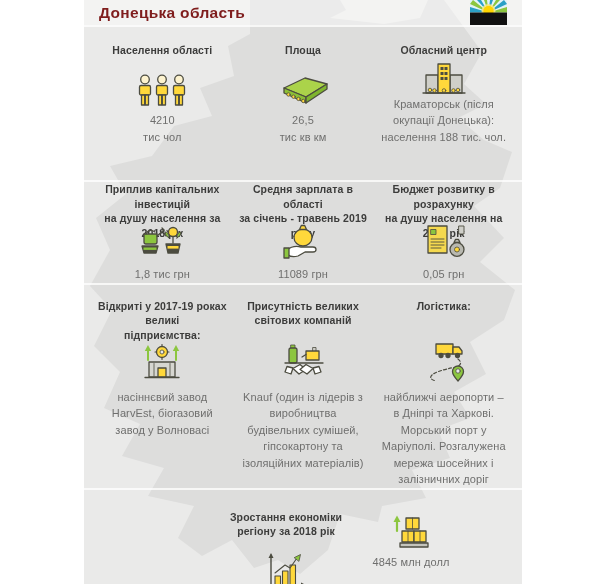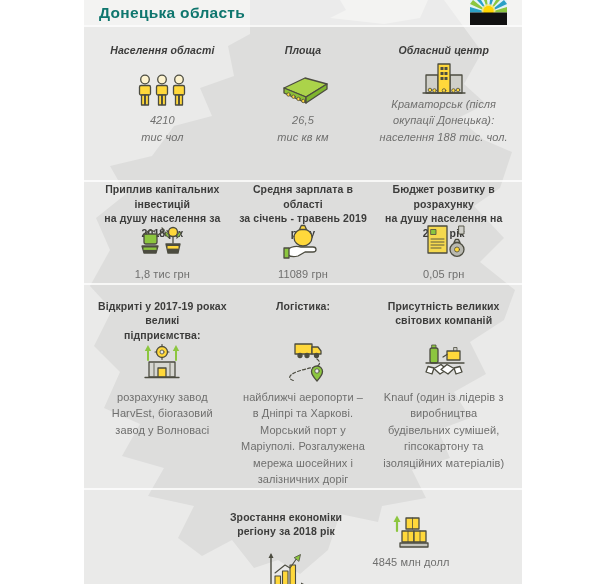--- a/index.html
+++ b/index.html
@@ -11,27 +11,27 @@
   .card{
     position:absolute;left:84px;top:0;width:438px;height:584px;
     background:#eaeae9;overflow:hidden;
   }
   .map-svg{position:absolute;left:0;top:0;}
   .content{position:relative;z-index:1;display:flex;flex-direction:column;height:584px;}
   .title-band{
     box-sizing:border-box;height:41px;background:rgba(255,255,255,0.42);
     display:flex;align-items:center;padding:0 15px;
   }
-  .page-title{font-size:15.5px;font-weight:bold;color:#0f766e;letter-spacing:0.3px;}
+  .page-title{font-size:15.5px;font-weight:bold;color:#7f1d1d;letter-spacing:0.3px;}
   .flag{margin-left:auto;display:flex;}
   .sec{
     box-sizing:border-box;display:flex;padding-left:8px;padding-right:8px;
     border-top:2px solid rgba(255,255,255,0.75);
   }
-  .s1{height:120px;padding-top:16px;font-style:italic;}
+  .s1{height:120px;padding-top:16px;}
   .s2{height:126px;padding-top:0;margin-top:35px;}
   .s3{height:208px;padding-top:14px;}
   .s4{height:121px;padding-top:20px;justify-content:center;padding-left:94px;}
   .cell{flex:1;display:flex;flex-direction:column;align-items:center;text-align:center;min-width:0;}
   .s4 .cell{flex:0 0 130px;}
   .s4 .cell.c2{flex:0 0 120px;}
   .cell-label{
     font-weight:bold;font-size:10.5px;color:#3c3c3b;line-height:1.4;
     white-space:pre-line;letter-spacing:0.1px;
   }
@@ -230,44 +230,23 @@
             <line x1="25" y1="15.5" x2="25" y2="17.5" stroke-width="1.1"></line>
             <line x1="18" y1="10" x2="19.5" y2="10" stroke-width="1.1"></line>
             <line x1="30.5" y1="10" x2="32" y2="10" stroke-width="1.1"></line>
             <rect x="12" y="20" width="26" height="15" fill="#d6d6d0"></rect>
             <line x1="17" y1="21.5" x2="17" y2="34" stroke-width="0.8"></line>
             <line x1="33" y1="21.5" x2="33" y2="34" stroke-width="0.8"></line>
             <rect x="21" y="26" width="8" height="9" fill="#ffd83b"></rect>
             <line x1="8" y1="35.5" x2="42" y2="35.5"></line>
           </svg>
         </div>
-        <div class="cell-value">розрахунку завод
+        <div class="cell-value">насіннєвий завод
 HarvEst, біогазовий
 завод у Волновасі</div>
-      </div>
-      <div class="cell">
-        <div class="cell-label">Логістика:</div>
-        <div class="icon-box">
-          <svg class="ic" width="48" height="42" viewBox="0 0 48 42" fill="none" stroke="#4c4c40" stroke-width="1.3">
-            <rect x="16" y="3" width="17" height="10" fill="#ffd83b"></rect>
-            <path d="M33,6 h6 l3,4 v3 h-9 Z" fill="#ffd83b"></path>
-            <circle cx="21" cy="14.5" r="2" fill="#4c4c40"></circle>
-            <circle cx="28" cy="14.5" r="2" fill="#4c4c40"></circle>
-            <circle cx="37.5" cy="14.5" r="2" fill="#4c4c40"></circle>
-            <path d="M38,18 q6,5 -2,8 q-20,4 -24,8 q-4,4 4,6" stroke-width="1.2" stroke-dasharray="3,2.2"></path>
-            <path d="M38,40 q-5.5,-6 -5.5,-9.5 a5.5,5.5 0 1 1 11,0 q0,3.5 -5.5,9.5 Z" fill="#8cc63f"></path>
-            <circle cx="38" cy="30" r="2.2" fill="#eaeae9" stroke-width="0.8"></circle>
-          </svg>
-        </div>
-        <div class="cell-value">найближчі аеропорти –
-в Дніпрі та Харкові.
-Морський порт у
-Маріуполі. Розгалужена
-мережа шосейних і
-залізничних доріг</div>
       </div>
       <div class="cell">
         <div class="cell-label">Присутність великих
 світових компаній</div>
         <div class="icon-box">
           <svg class="ic" width="48" height="36" viewBox="0 0 48 36" fill="none" stroke="#4c4c40" stroke-width="1.3">
             <rect x="12" y="1" width="4" height="3.5" fill="#8cc63f" stroke-width="0.8"></rect>
             <rect x="10" y="4" width="8" height="15" rx="2" fill="#8cc63f"></rect>
             <rect x="34" y="3.5" width="3" height="4" fill="#cfcfc9" stroke-width="0.8"></rect>
             <rect x="27" y="7" width="13" height="9" fill="#ffd83b"></rect>
@@ -278,20 +257,41 @@
             <path d="M14,24.5 l7,-4 6,5 -7,4.5 Z" fill="#ffffff"></path>
             <path d="M34,24.5 l-7,-4 -6,5 7,4.5 Z" fill="#ffffff"></path>
           </svg>
         </div>
         <div class="cell-value">Knauf (один із лідерів з
 виробництва
 будівельних сумішей,
 гіпсокартону та
 ізоляційних матеріалів)</div>
       </div>
+      <div class="cell">
+        <div class="cell-label">Логістика:</div>
+        <div class="icon-box">
+          <svg class="ic" width="48" height="42" viewBox="0 0 48 42" fill="none" stroke="#4c4c40" stroke-width="1.3">
+            <rect x="16" y="3" width="17" height="10" fill="#ffd83b"></rect>
+            <path d="M33,6 h6 l3,4 v3 h-9 Z" fill="#ffd83b"></path>
+            <circle cx="21" cy="14.5" r="2" fill="#4c4c40"></circle>
+            <circle cx="28" cy="14.5" r="2" fill="#4c4c40"></circle>
+            <circle cx="37.5" cy="14.5" r="2" fill="#4c4c40"></circle>
+            <path d="M38,18 q6,5 -2,8 q-20,4 -24,8 q-4,4 4,6" stroke-width="1.2" stroke-dasharray="3,2.2"></path>
+            <path d="M38,40 q-5.5,-6 -5.5,-9.5 a5.5,5.5 0 1 1 11,0 q0,3.5 -5.5,9.5 Z" fill="#8cc63f"></path>
+            <circle cx="38" cy="30" r="2.2" fill="#eaeae9" stroke-width="0.8"></circle>
+          </svg>
+        </div>
+        <div class="cell-value">найближчі аеропорти –
+в Дніпрі та Харкові.
+Морський порт у
+Маріуполі. Розгалужена
+мережа шосейних і
+залізничних доріг</div>
+      </div>
     </div>
 
     <div class="sec s4">
       <div class="cell">
         <div class="cell-label">Зростання економіки
 регіону за 2018 рік</div>
         <div class="icon-box">
           <svg class="ic" width="46" height="38" viewBox="0 0 46 38" fill="none" stroke="#4c4c40" stroke-width="1.4">
             <path d="M8,4 v30 h33" fill="none"></path>
             <path d="M5.5,7 L8,2 L10.5,7 Z" fill="#4c4c40" stroke="none"></path>

